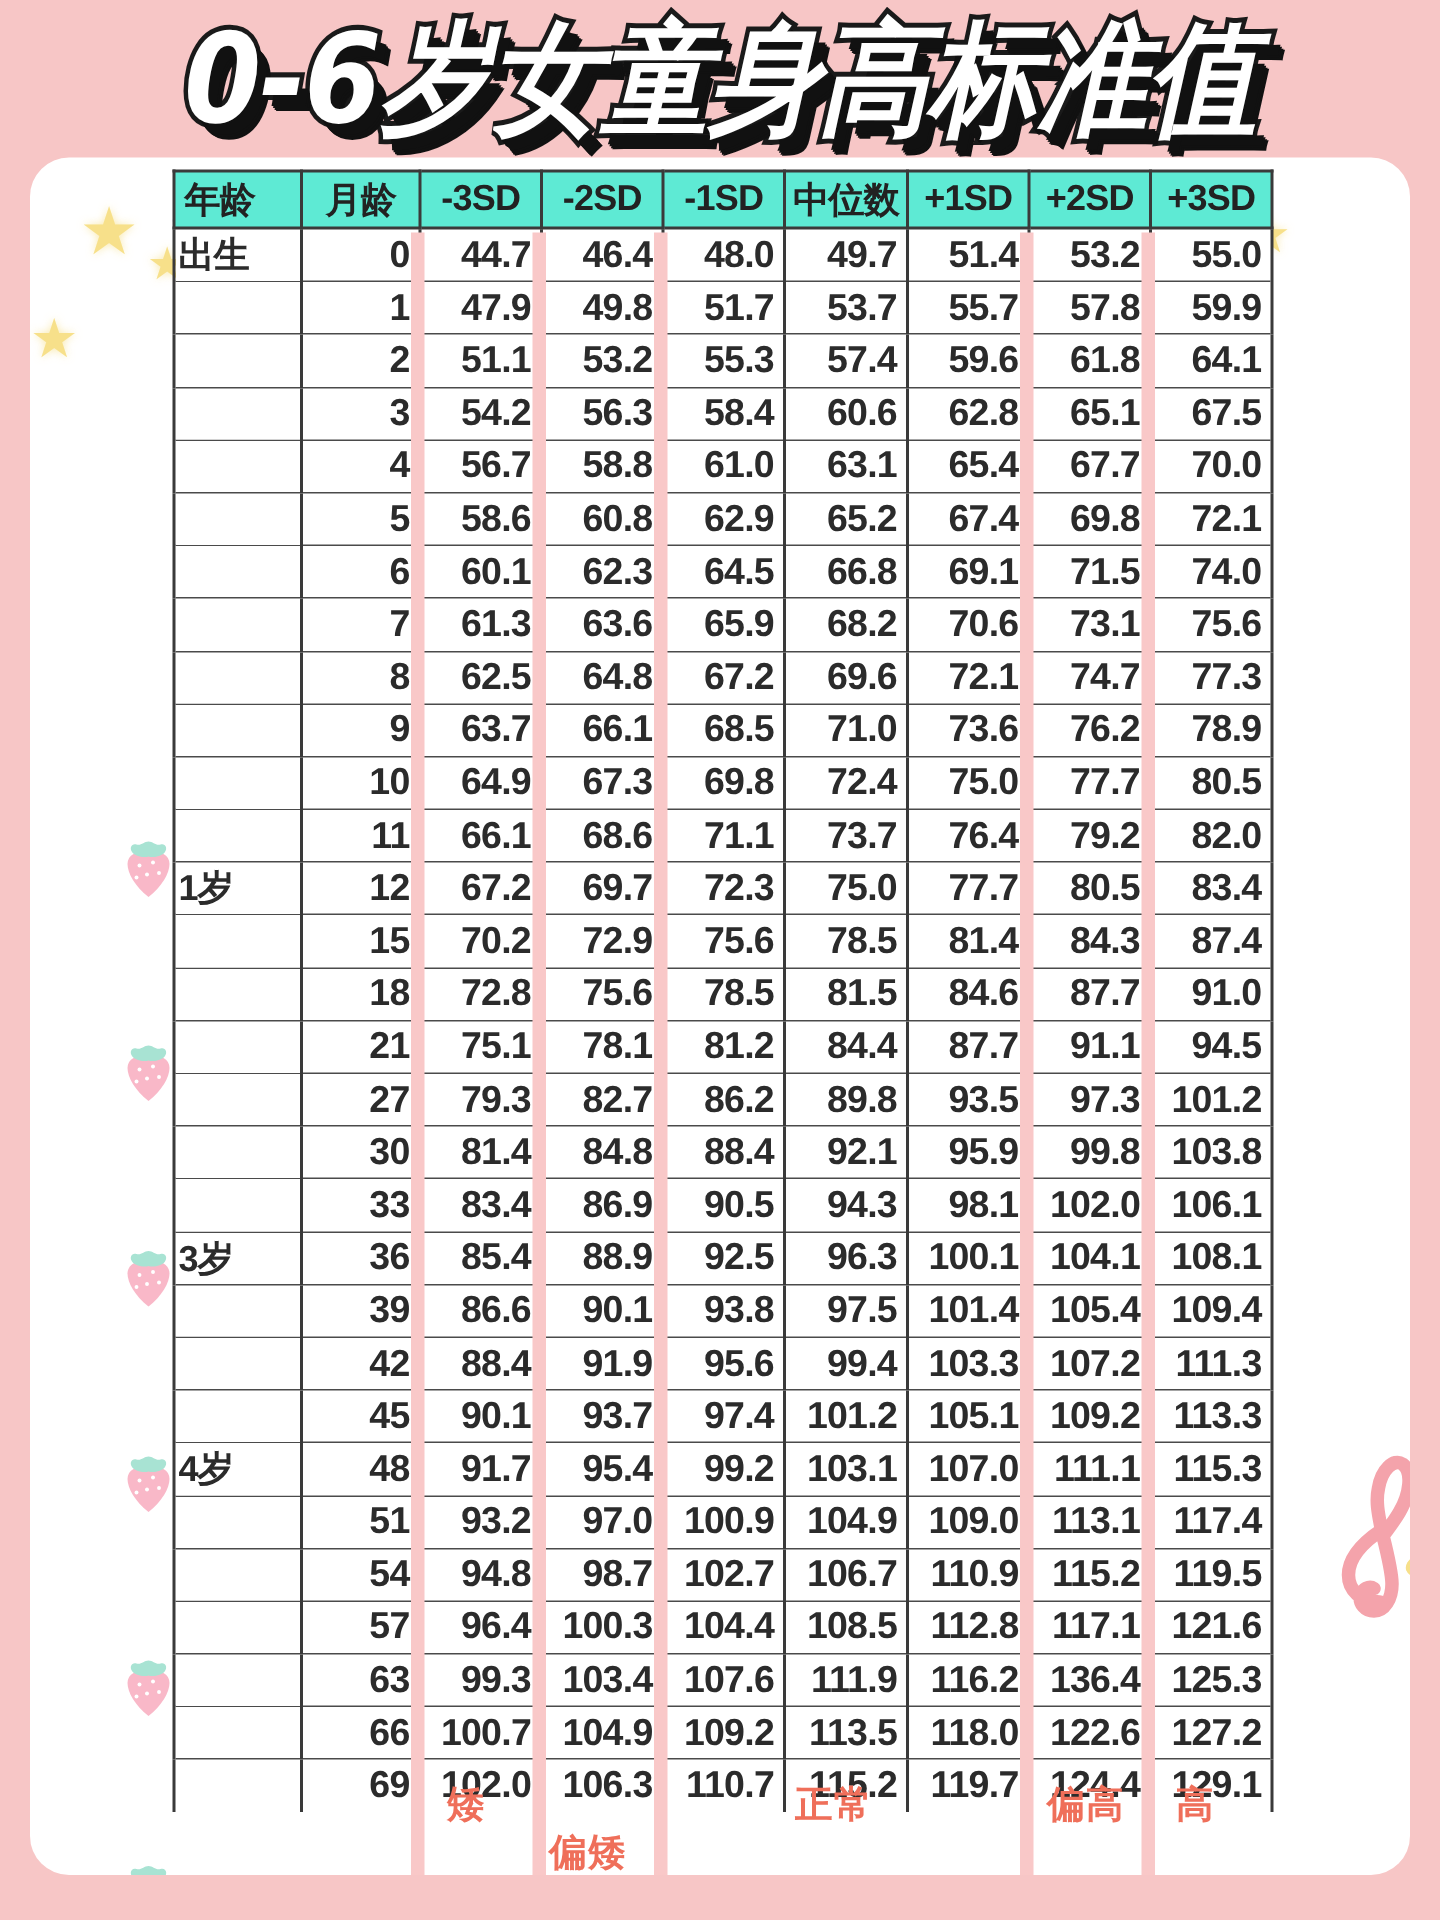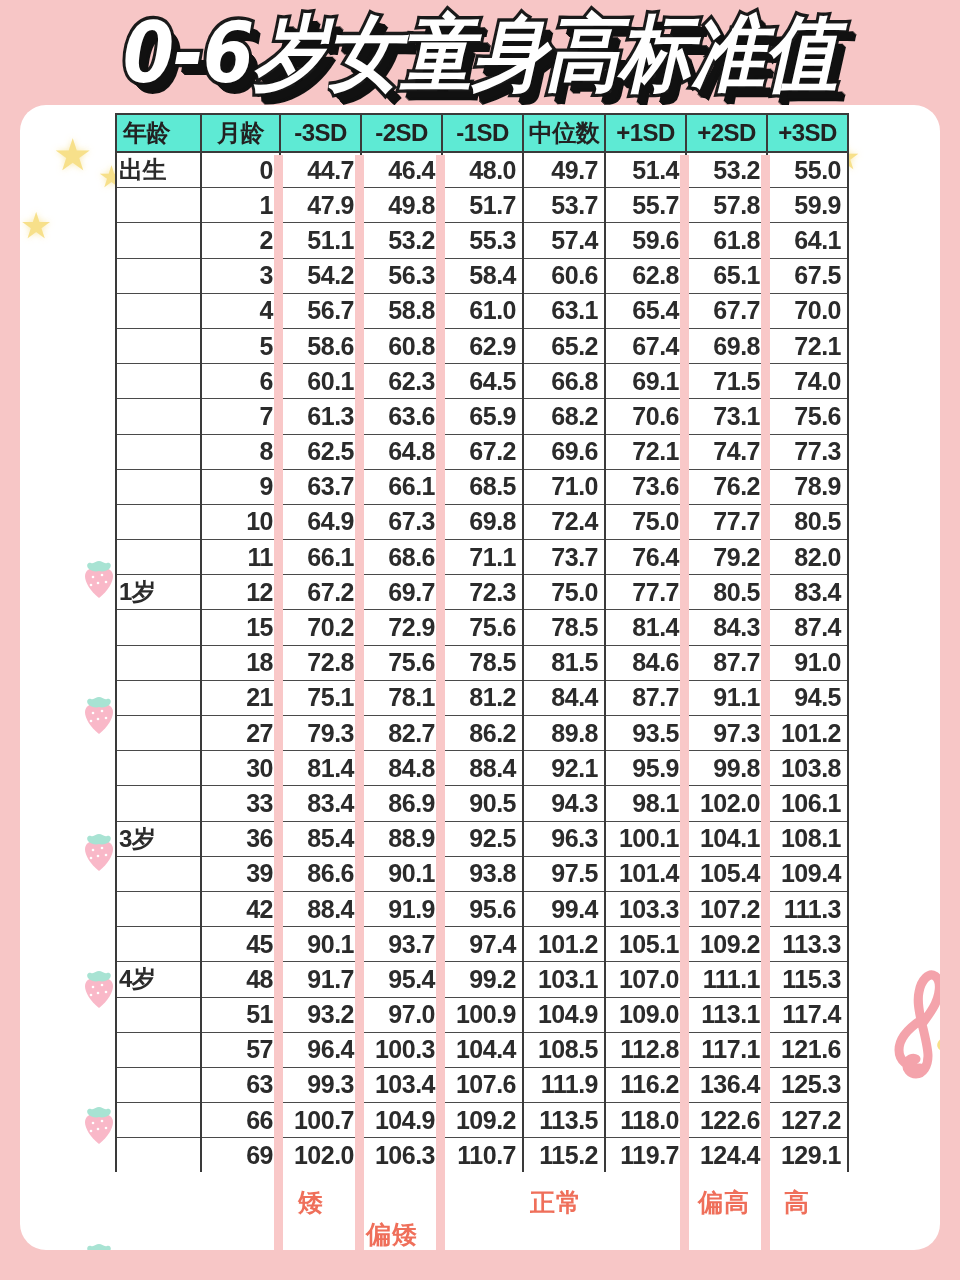--- a/index.html
+++ b/index.html
@@ -589,20 +589,31 @@
             <td>93.2</td>
             <td>97.0</td>
             <td>100.9</td>
             <td>104.9</td>
             <td>109.0</td>
             <td>113.1</td>
             <td>117.4</td>
           </tr>
           <tr>
             <td class="age-cell"></td>
+            <td>54</td>
+            <td>94.8</td>
+            <td>98.7</td>
+            <td>102.7</td>
+            <td>106.7</td>
+            <td>110.9</td>
+            <td>115.2</td>
+            <td>119.5</td>
+          </tr>
+          <tr>
+            <td class="age-cell"></td>
             <td>57</td>
             <td>96.4</td>
             <td>100.3</td>
             <td>104.4</td>
             <td>108.5</td>
             <td>112.8</td>
             <td>117.1</td>
             <td>121.6</td>
           </tr>
           <tr>

